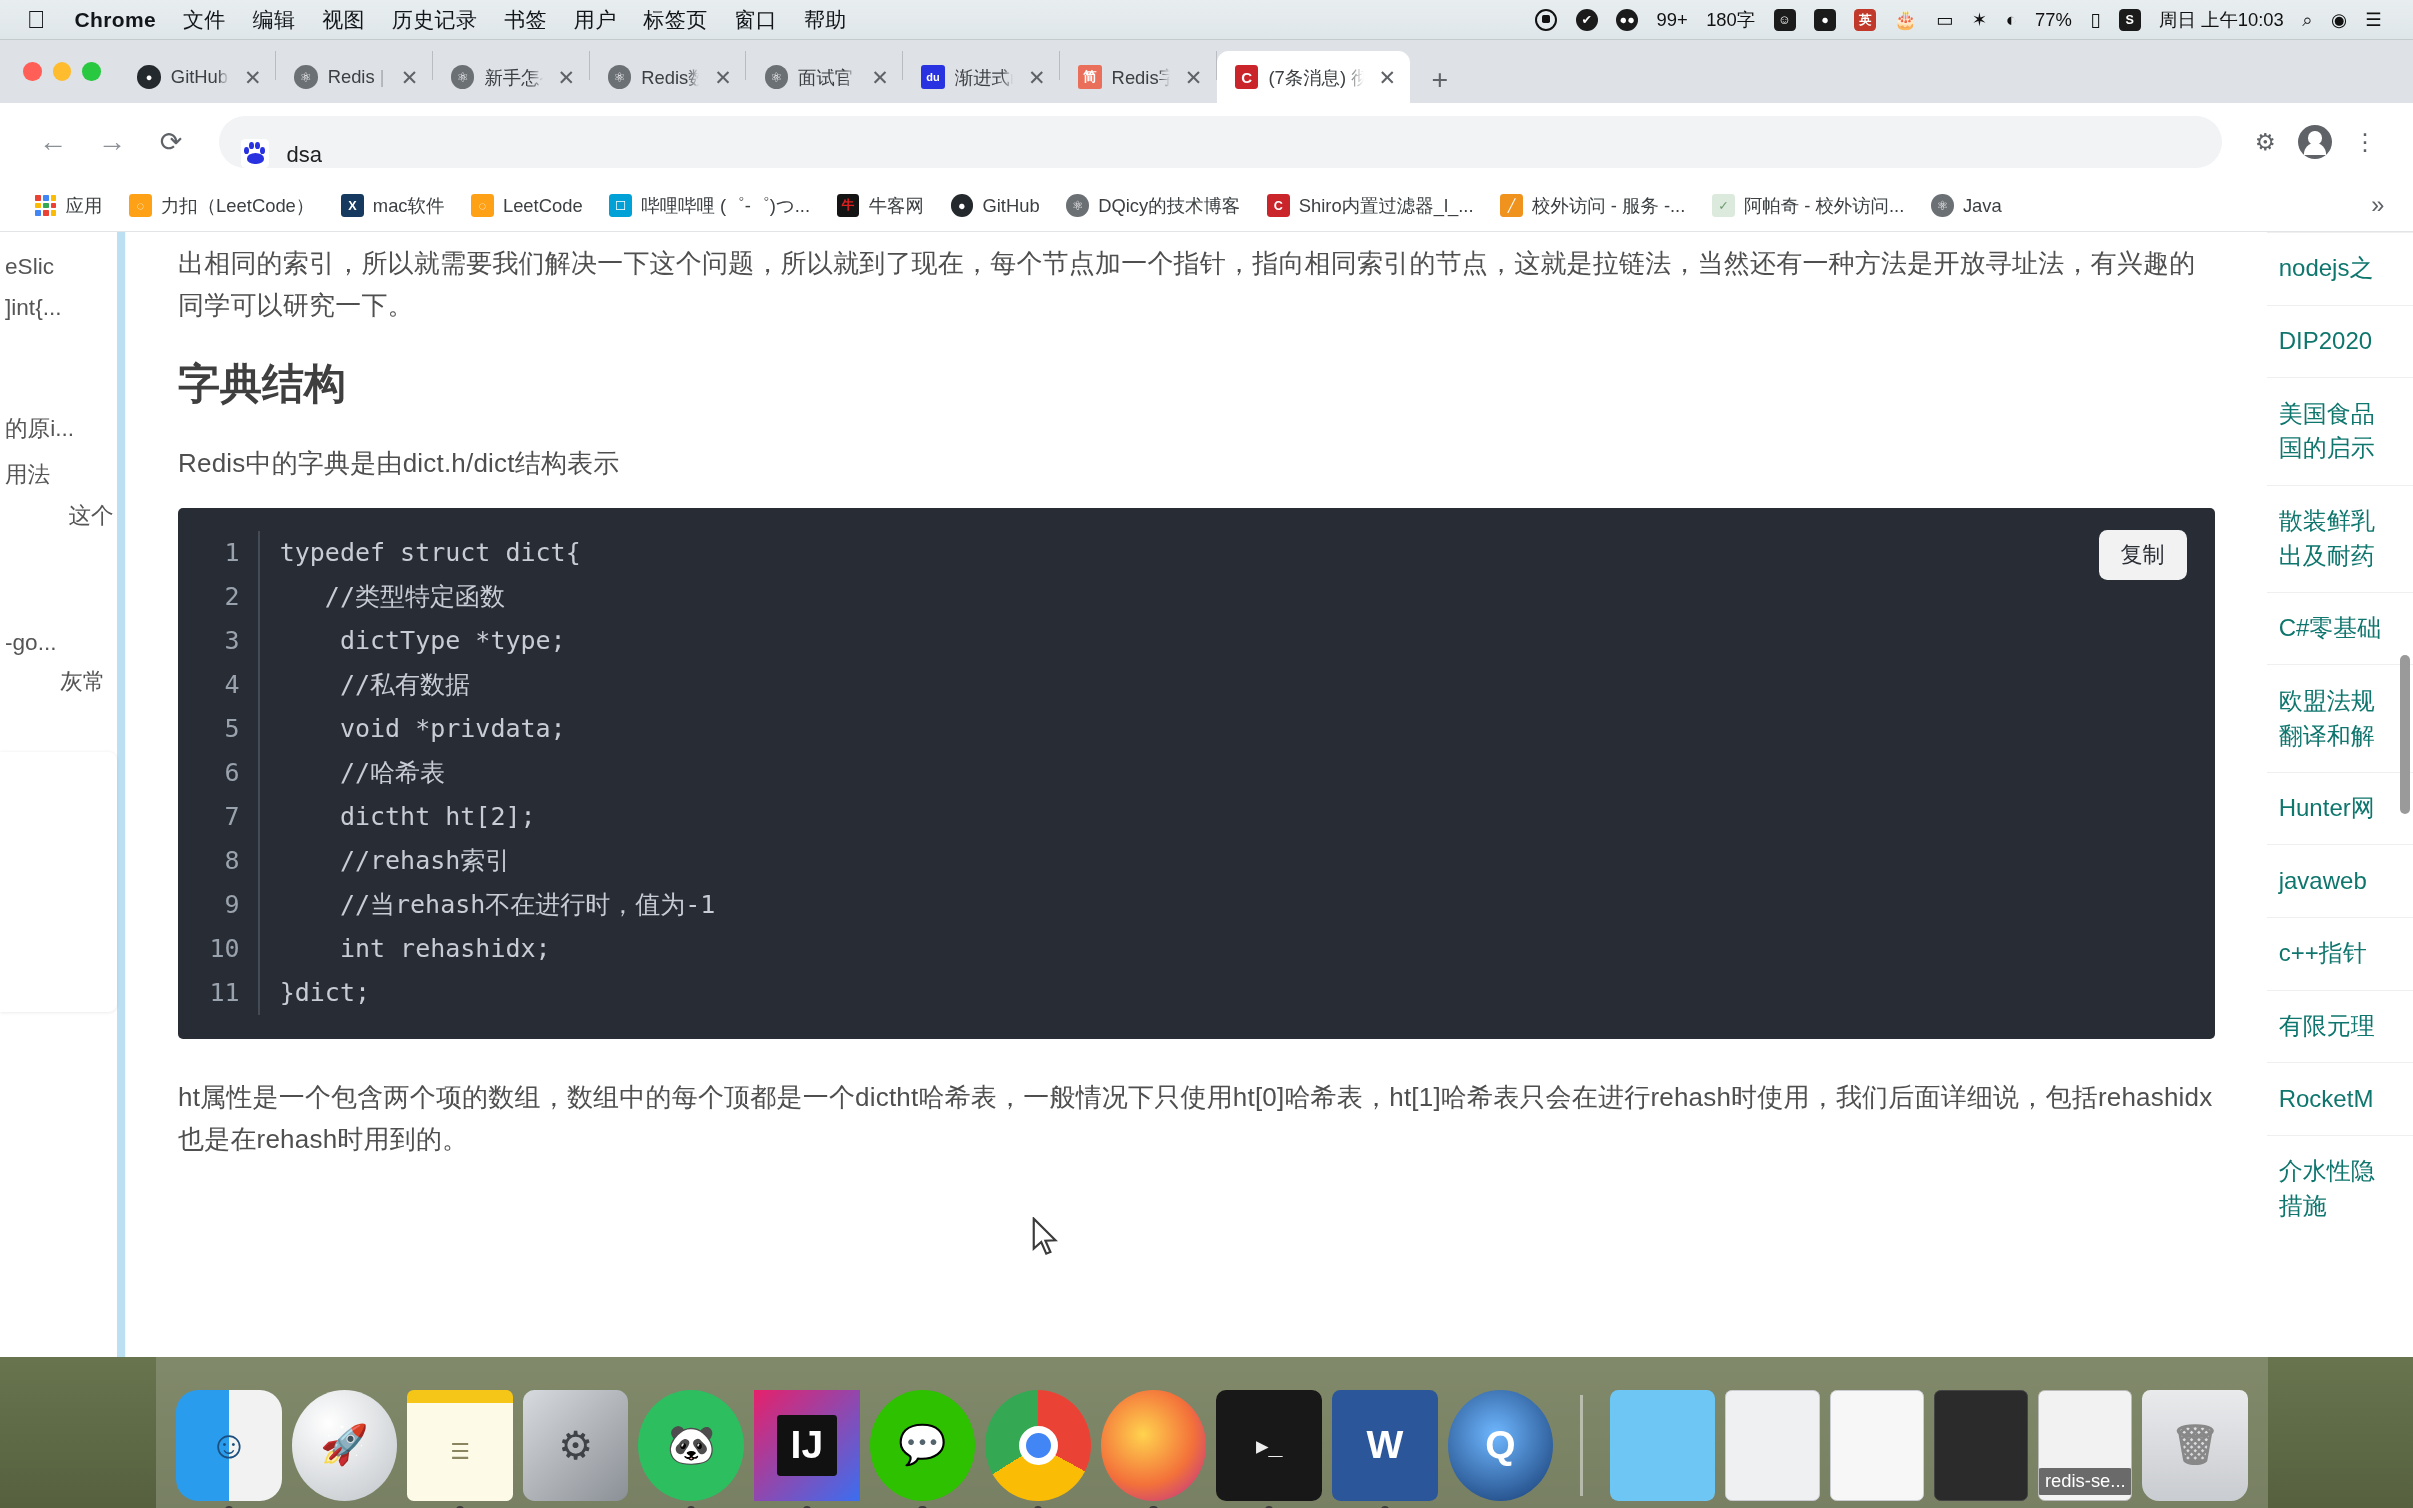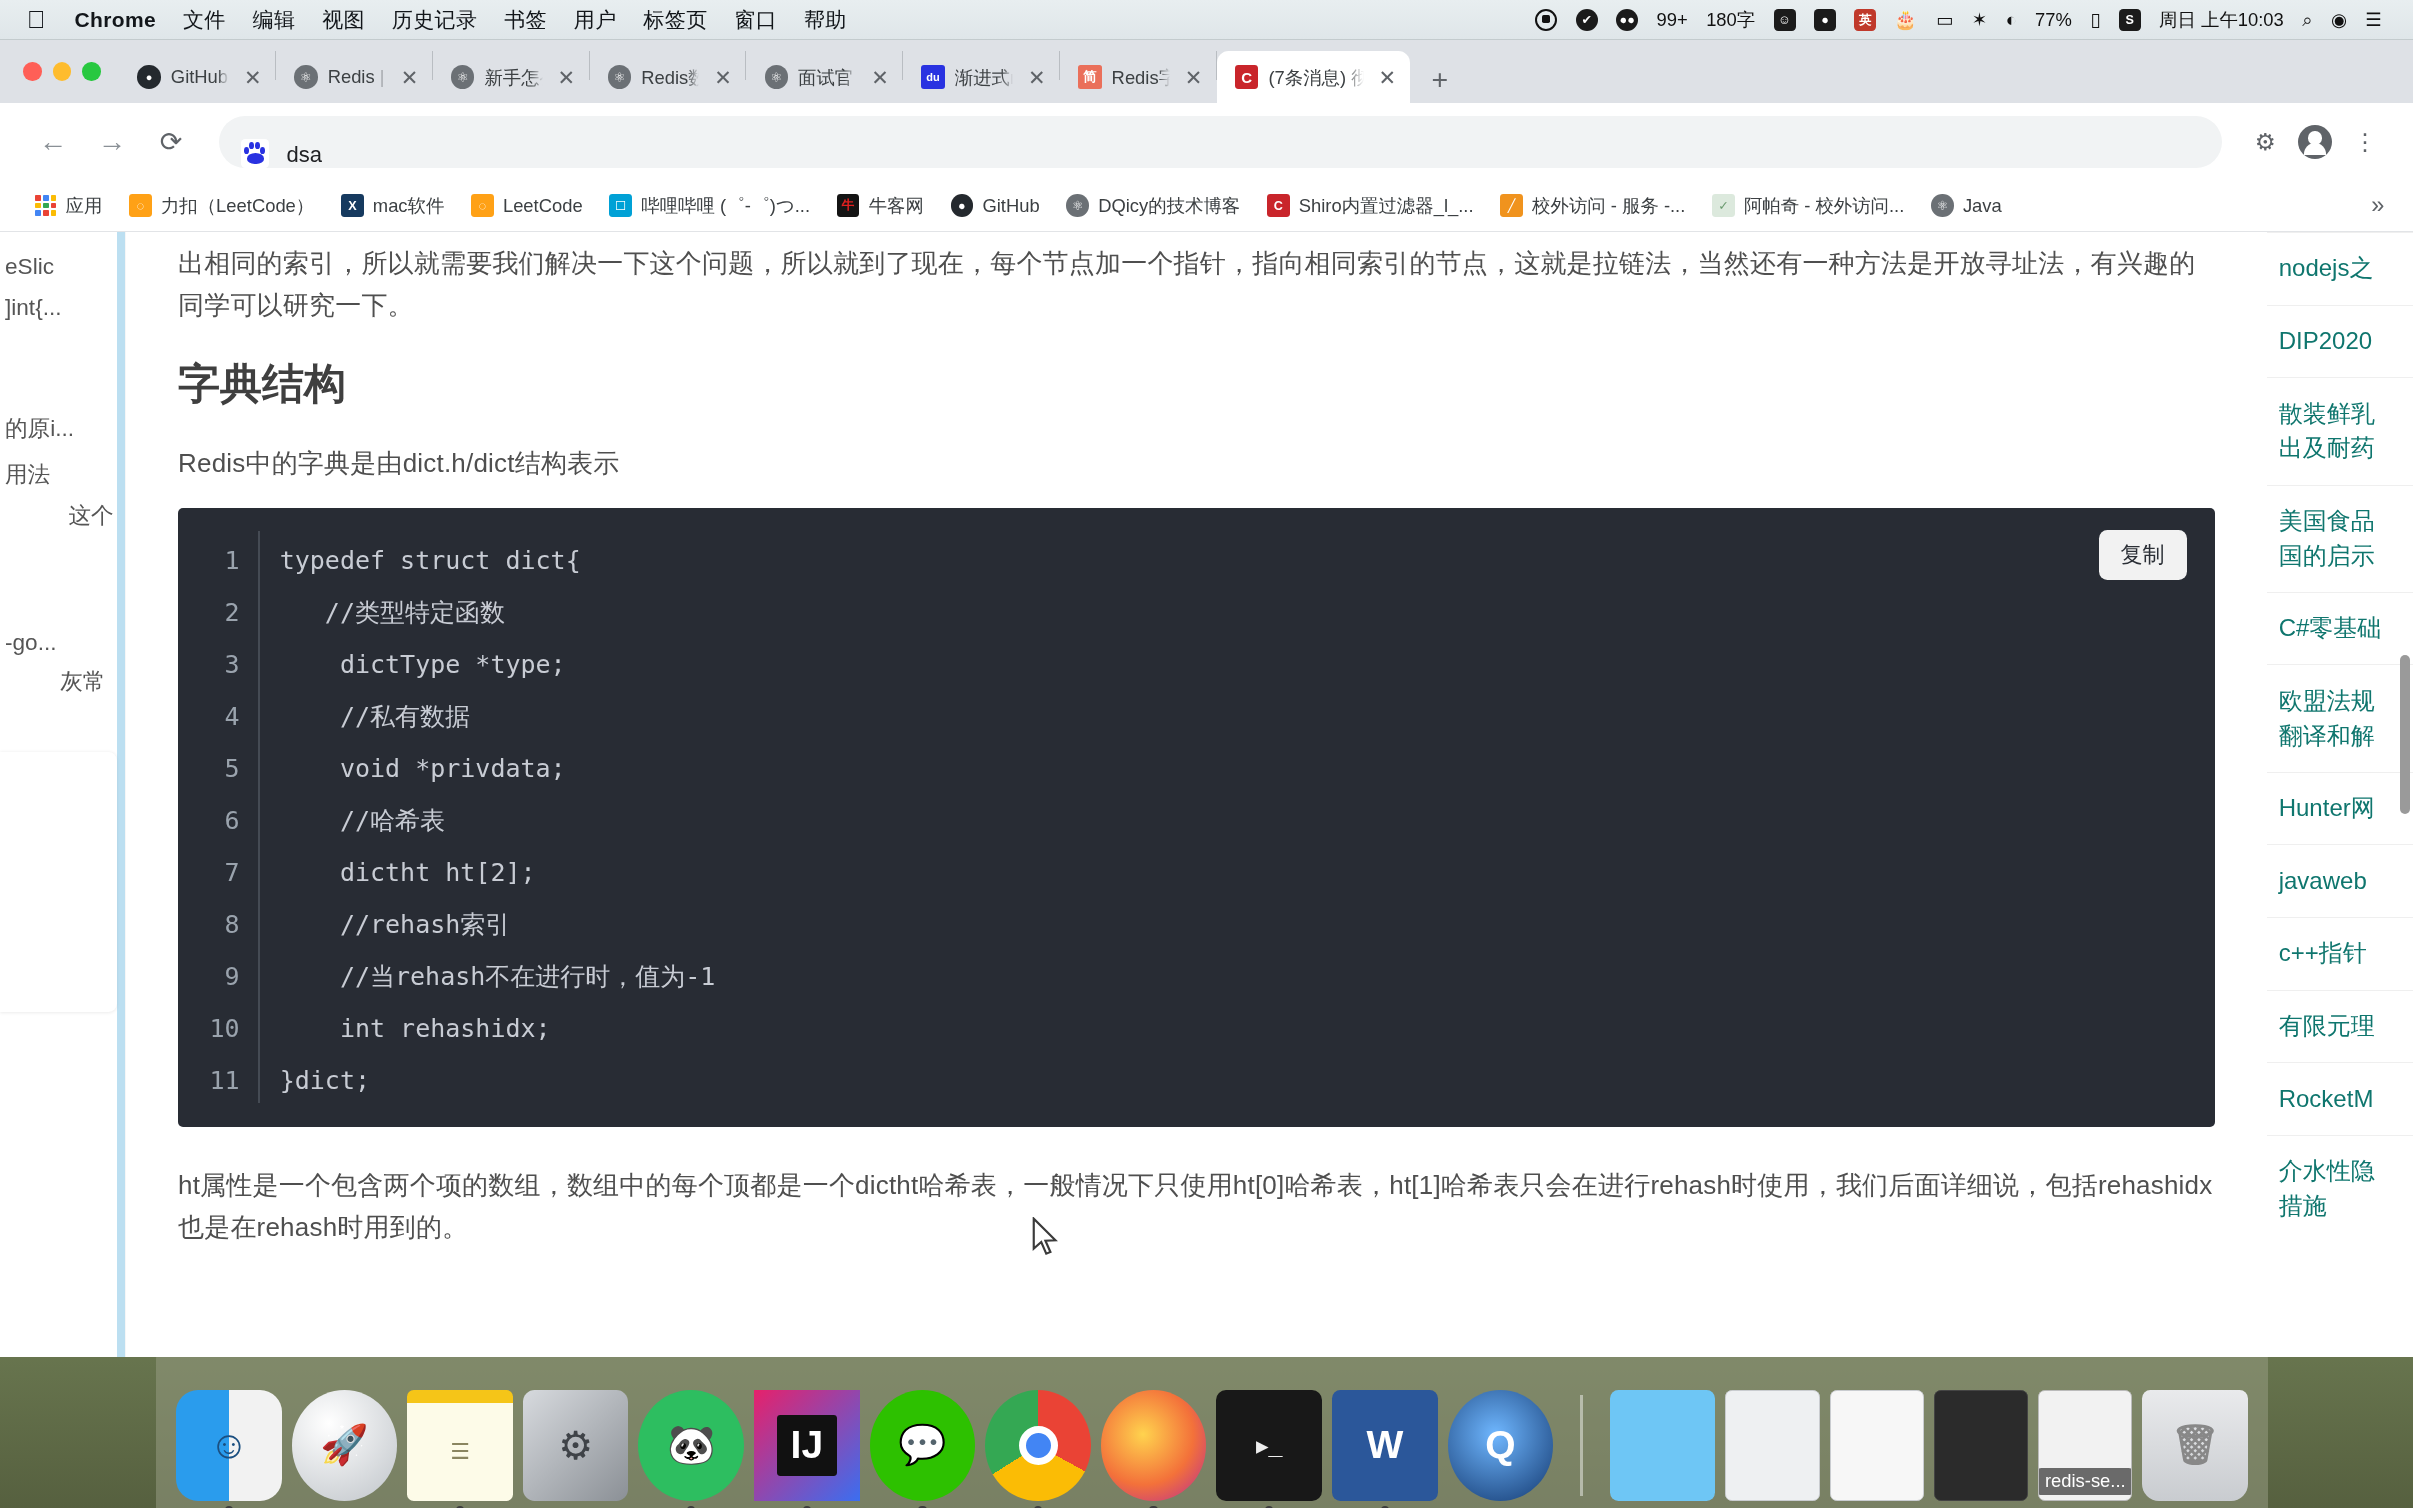--- a/index.html
+++ b/index.html
@@ -154,21 +154,20 @@
   .ln {
     width: 80px; flex: 0 0 80px; text-align: right; padding-right: 18.4px;
     color: #9aa3ad; font-family: "DejaVu Sans Mono", monospace; font-size: 25px;
     line-height: 44px;
   }
   .ln-sep { width: 1.7px; flex: 0 0 1.7px; background: #454b54; align-self: stretch; }
   .code-txt {
     padding-left: 20px; color: #c8ccd4;
     font-family: "DejaVu Sans Mono", monospace; font-size: 25px; line-height: 44px;
     white-space: pre;
-    margin-top: 8px;
   }
 
   
   #right-side {
     position: absolute; left: 2267px; top: 0; width: 147px; height: 1125px;
     background: #fff; overflow: hidden;
   }
   .rs-item {
     padding: 18.4px 6.7px 18.4px 11.7px; border-top: 0.8px solid #efefef;
     font-size: 24px; color: #0f766e; line-height: 1.45; white-space: nowrap;
@@ -489,24 +488,24 @@
           </div>
         </div>
 
         <div class="para">ht属性是一个包含两个项的数组，数组中的每个顶都是一个dictht哈希表，一般情况下只使用ht[0]哈希表，ht[1]哈希表只会在进行rehash时使用，我们后面详细说，包括rehashidx也是在rehash时用到的。</div>
       </div>
     </div>
 
     <div id="right-side">
       <div class="rs-item">nodejs之</div>
       <div class="rs-item">DIP2020</div>
+      <div class="rs-item two" style="white-space:pre-line;">美国食品
+国的启示</div>
       <div class="rs-item two" style="white-space:pre-line;">散装鲜乳
 出及耐药</div>
-      <div class="rs-item two" style="white-space:pre-line;">美国食品
-国的启示</div>
       <div class="rs-item">C#零基础</div>
       <div class="rs-item two" style="white-space:pre-line;">欧盟法规
 翻译和解</div>
       <div class="rs-item">Hunter网</div>
       <div class="rs-item">javaweb</div>
       <div class="rs-item">c++指针</div>
       <div class="rs-item">有限元理</div>
       <div class="rs-item">RocketM</div>
       <div class="rs-item two" style="white-space:pre-line;">介水性隐
 措施</div>

